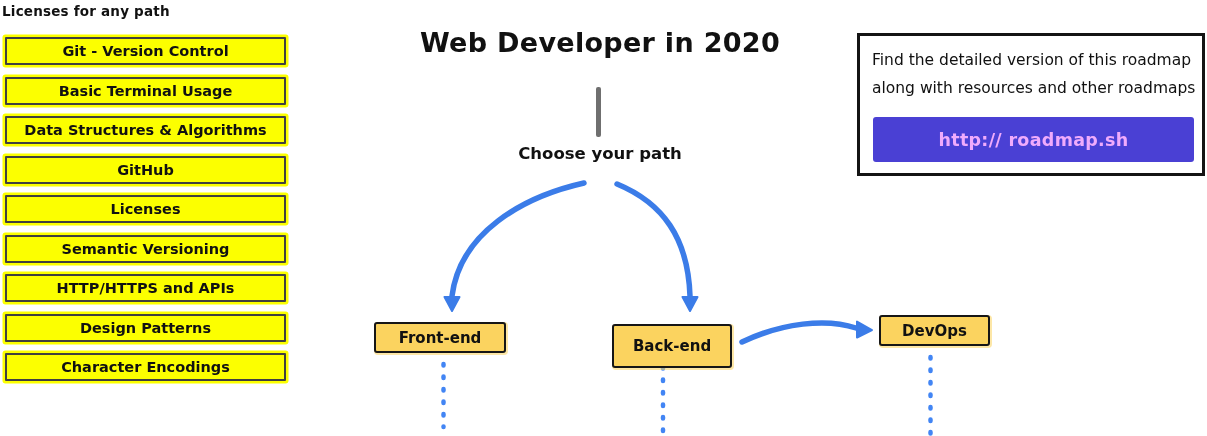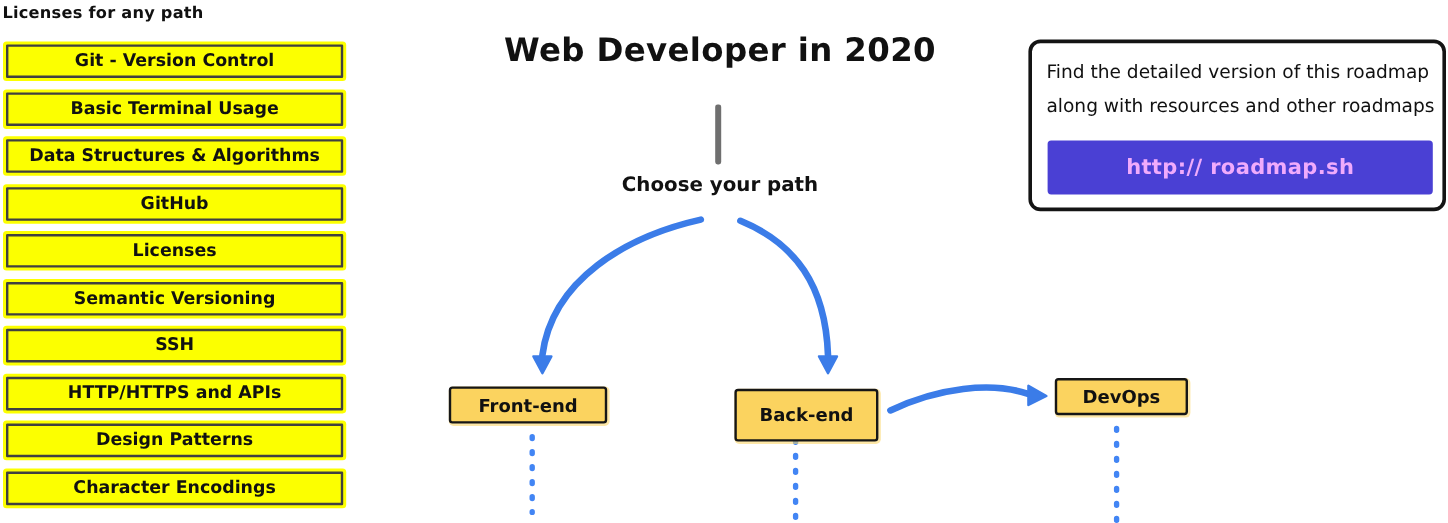--- a/index.html
+++ b/index.html
@@ -28,21 +28,21 @@
     display:flex;align-items:center;justify-content:center;
     font-size:15px;font-weight:bold;cursor:pointer;z-index:2;
     box-shadow:1px 1px 0 1px rgba(251,211,95,.55);
   }
   .node-frontend{left:374px;top:322px;width:132px;height:31px;}
   .node-backend{left:612px;top:324px;width:120px;height:44px;}
   .node-devops{left:879px;top:315px;width:111px;height:31px;}
   
   .info-box{
     box-sizing:border-box;left:857px;top:33px;width:348px;height:143px;
-    background:#fff;border:3px solid #141414;border-radius:10px;
+    background:#fff;border:3px solid #141414;border-radius:0;
   }
   .info-line{position:absolute;left:12px;font-size:15.5px;font-weight:500;white-space:nowrap;}
   .info-line1{top:15px;}
   .info-line2{top:43px;}
   .roadmap-button{
     position:absolute;left:13px;top:81px;width:321px;height:45px;
     background:var(--button-purple);color:#f0abfc;border:none;border-radius:3px;
     font-family:inherit;font-size:17.5px;font-weight:bold;letter-spacing:.3px;
     display:flex;align-items:center;justify-content:center;cursor:pointer;
   }
@@ -58,21 +58,20 @@
 <div class="canvas">
 
   <div class="abs col-heading">Licenses for any path</div>
   <div class="abs topic-col">
     <div class="topic-box">Git - Version Control</div>
     <div class="topic-box">Basic Terminal Usage</div>
     <div class="topic-box">Data Structures &amp; Algorithms</div>
     <div class="topic-box">GitHub</div>
     <div class="topic-box">Licenses</div>
     <div class="topic-box">Semantic Versioning</div>
-    <div class="topic-box">SSH</div>
     <div class="topic-box">HTTP/HTTPS and APIs</div>
     <div class="topic-box">Design Patterns</div>
     <div class="topic-box">Character Encodings</div>
   </div>
 
   <div class="abs page-title">Web Developer in 2020</div>
   <div class="abs stem"></div>
   <div class="abs choose">Choose your path</div>
 
   <svg class="abs overlay" width="1207" height="436" viewBox="0 0 1207 436">

